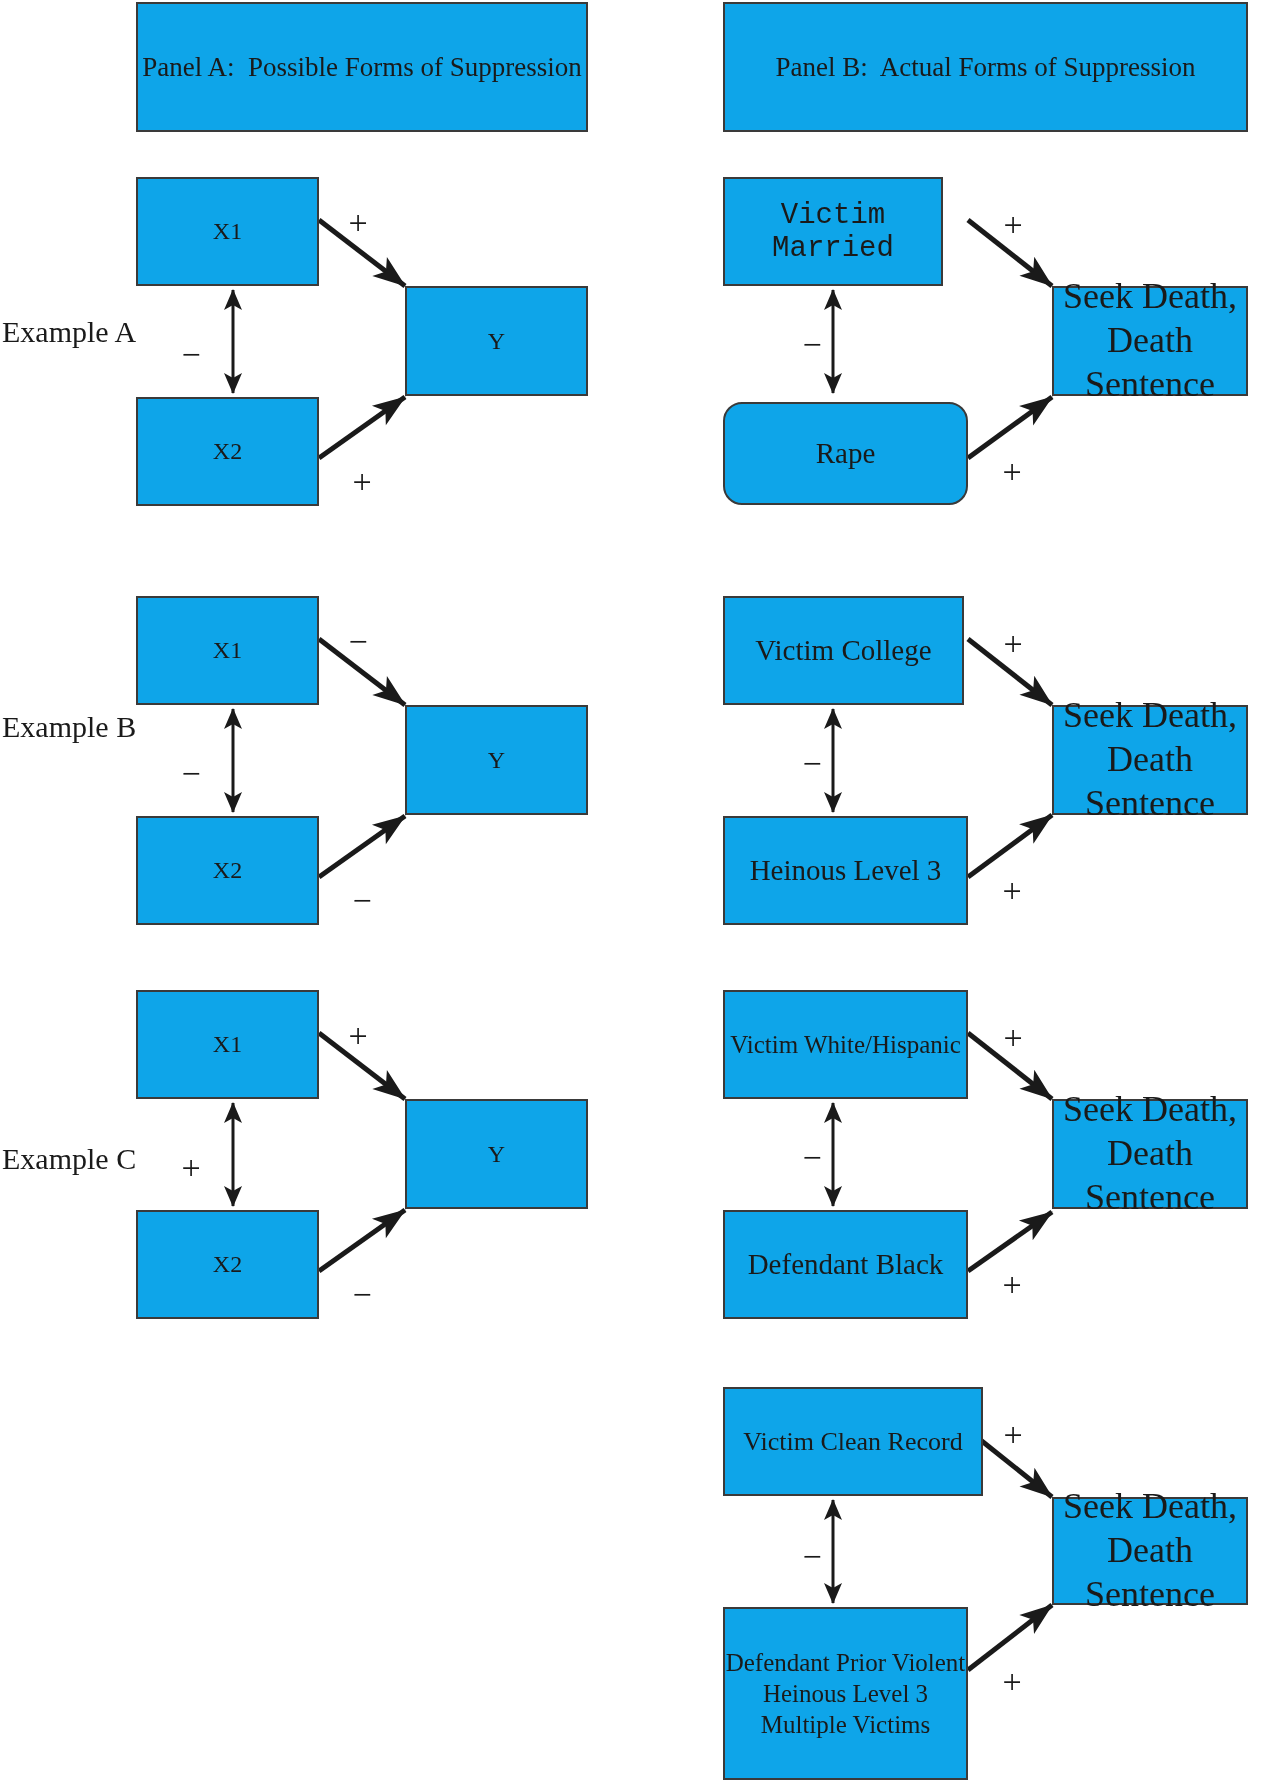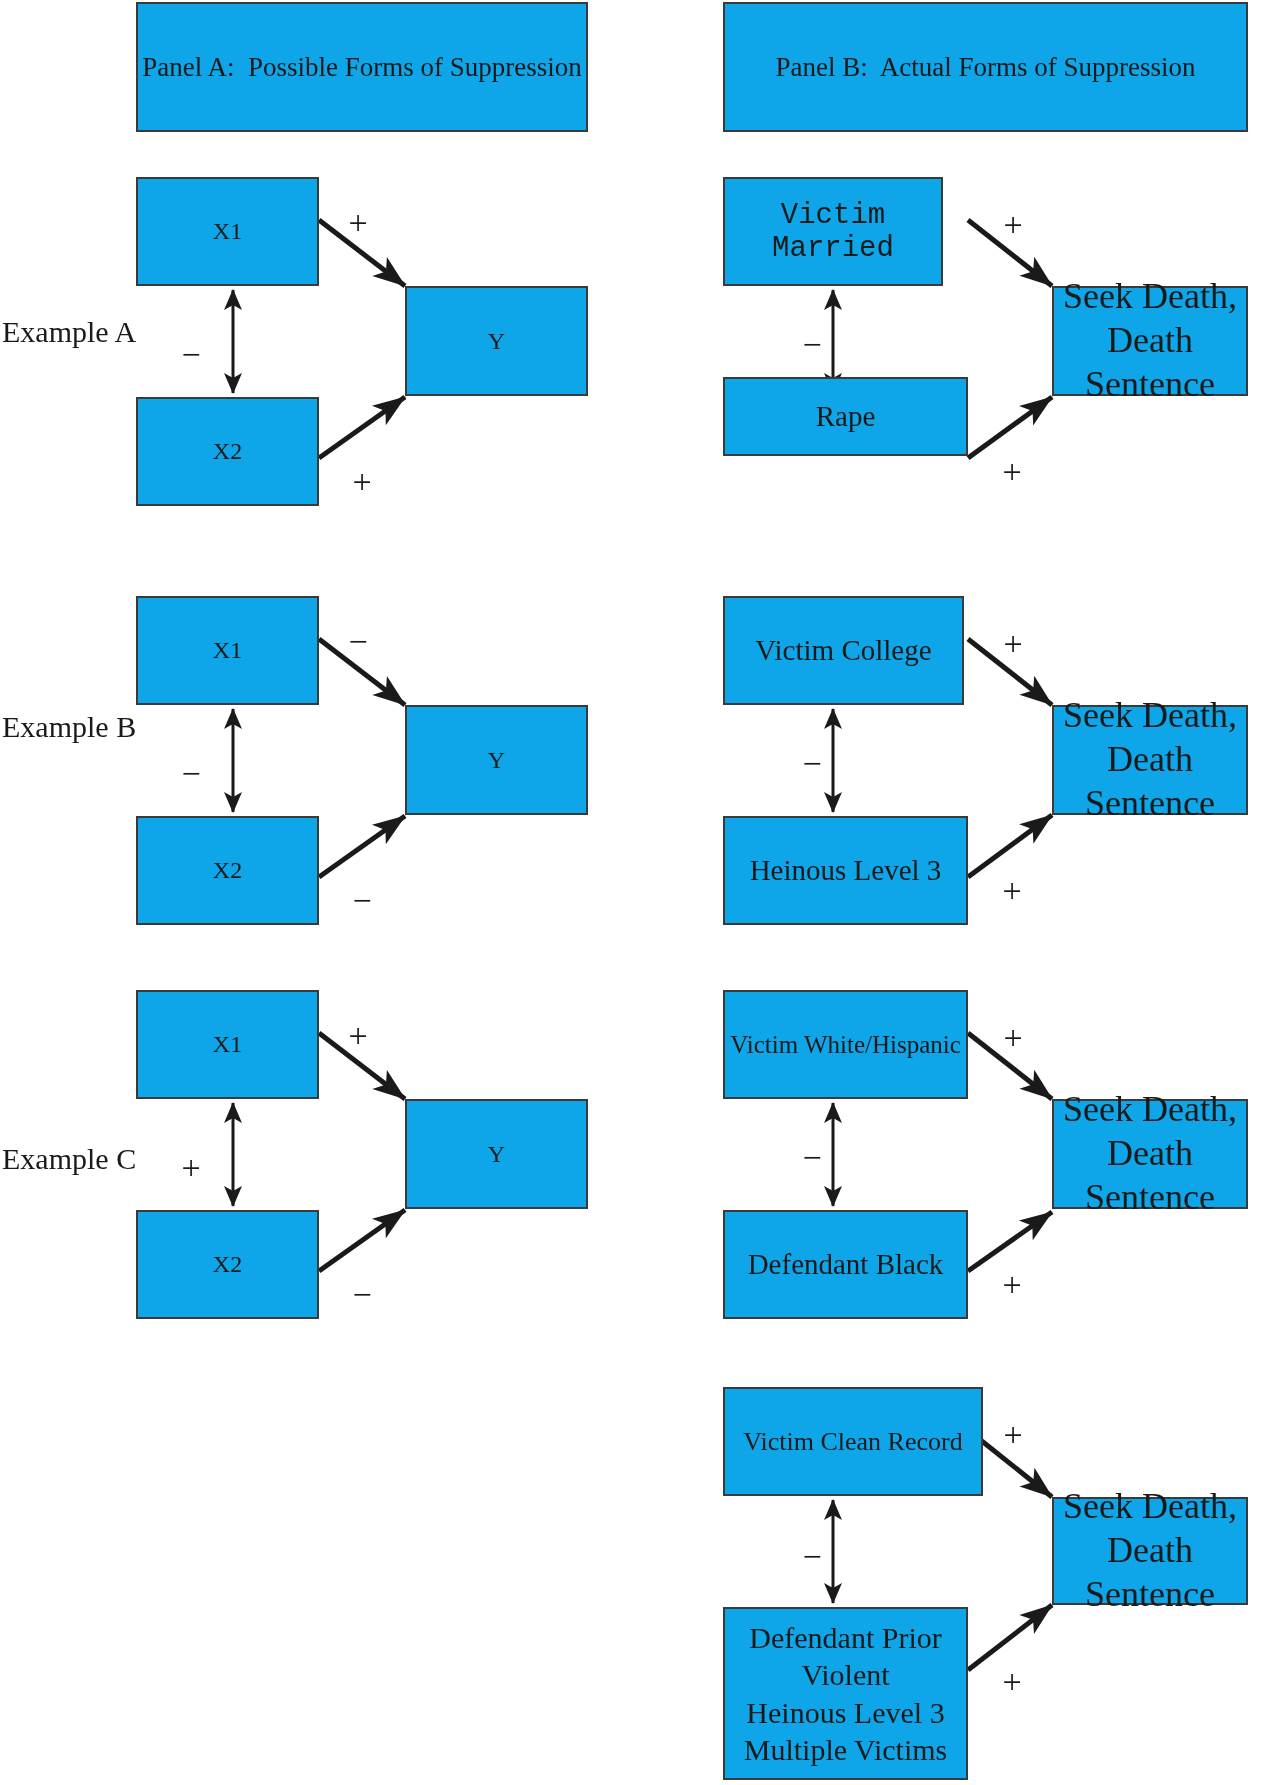--- a/index.html
+++ b/index.html
@@ -28,21 +28,21 @@
     text-align: center;
   }
   .box span { display: block; }
   .header { font-size: 27px; }
   .header span { white-space: pre; }
   .vartext  { font-size: 24px; }
   .predtext { font-size: 29px; }
   .smalltext { font-size: 25px; }
   .medtext { font-size: 26px; }
   .multiline span { white-space: pre-line; line-height: 1.22; font-size: 36px; }
-  .tinymulti span { white-space: pre-line; line-height: 1.25; font-size: 30px; }
+  .tinymulti span { white-space: pre-line; line-height: 1.25; font-size: 25px; }
   .exlabel {
     position: absolute;
     left: 2px;
     height: 46px;
     display: flex;
     align-items: center;
     font-size: 30px;
     white-space: pre;
   }
   .sign {
@@ -150,21 +150,21 @@
   <div class="sign" style="left:169px; top:1146px;">+</div>
   <div class="sign" style="left:340px; top:1273px;">−</div>
 
   <div class="box predtext" style="left:723px; top:177px; width:220px; height:109px;font-family:Liberation Mono, monospace;">
     <span>Victim Married</span>
   </div>
   <div class="box multiline" style="left:1052px; top:286px; width:196px; height:110px;">
     <span>Seek Death,
 Death Sentence</span>
   </div>
-  <div class="box predtext" style="left:723px; top:377px; width:245px; height:79px;">
+  <div class="box predtext" style="left:723px; top:402px; width:245px; height:103px;border-radius:19px;">
     <span>Rape</span>
   </div>
   <div class="sign" style="left:991px; top:203px;">+</div>
   <div class="sign" style="left:790px; top:323px;">−</div>
   <div class="sign" style="left:990px; top:450px;">+</div>
 
   <div class="box predtext" style="left:723px; top:596px; width:241px; height:109px;font-family:Liberation Serif, serif;">
     <span>Victim College</span>
   </div>
   <div class="box multiline" style="left:1052px; top:705px; width:196px; height:110px;">

